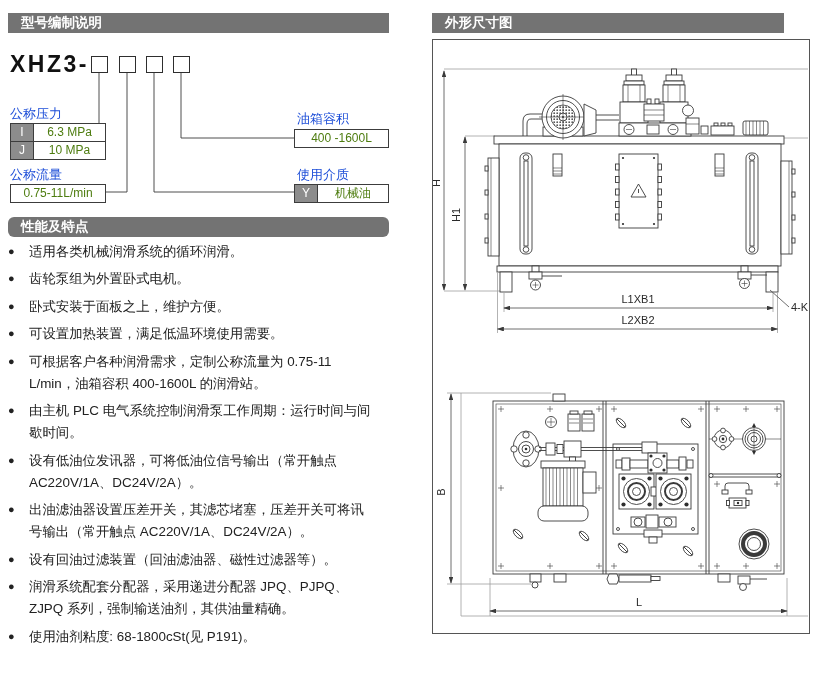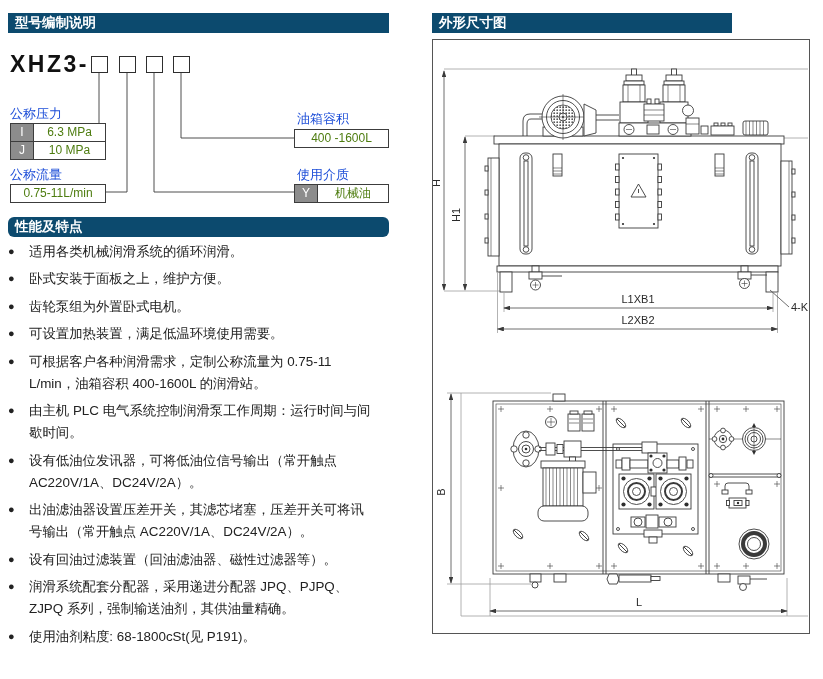--- a/index.html
+++ b/index.html
@@ -1,19 +1,19 @@
 <!DOCTYPE html>
 <html><head>
 <meta charset="utf-8">
 <style>
   html,body{margin:0;padding:0;background:#fff;}
   .page{position:relative;width:823px;height:679px;background:#fff;overflow:hidden;
         font-family:"Liberation Sans","DejaVu Sans",sans-serif;color:#1d1d1d;}
-  .hbar{position:absolute;height:20px;background:#0c4a6e;color:#fff;
-        font-size:13.5px;font-weight:bold;line-height:20px;padding-left:7px;box-sizing:border-box;}
+  .hbar{position:absolute;height:20px;background:#737373;color:#fff;
+        font-size:13.5px;font-weight:bold;line-height:20px;padding-left:13px;box-sizing:border-box;}
   .modelcode{position:absolute;left:10px;top:51px;font-size:23px;font-weight:600;
         letter-spacing:2.5px;color:#111;}
   .mbox{position:absolute;width:15px;height:15px;border:1.8px solid #2e2e2e;background:#fff;}
   .flabel{position:absolute;font-size:13px;font-weight:500;color:#1d4ed8;}
   .tbl{position:absolute;display:flex;flex-direction:column;border:1.4px solid #3c3c3c;background:#fff;}
   .trow{display:flex;height:17px;}
   .trow + .trow{border-top:1.2px solid #3c3c3c;}
   .tcode{width:22px;background:#8c8c8c;color:#fff;font-size:12px;text-align:center;
          line-height:17px;border-right:1.2px solid #3c3c3c;}
   .tval{flex:1;font-size:12px;text-align:center;line-height:17px;color:#4d7c0f;}
@@ -88,33 +88,33 @@
       <div class="tval">机械油</div>
     </div>
   </div>
 
   <div class="hbar" style="left:8px;top:217px;width:381px;border-radius:6px;">
     <span>性能及特点</span>
   </div>
 
   <ul class="features">
     <li>适用各类机械润滑系统的循环润滑。</li>
+    <li>齿轮泵组为外置卧式电机。</li>
     <li>卧式安装于面板之上，维护方便。</li>
-    <li>齿轮泵组为外置卧式电机。</li>
     <li>可设置加热装置，满足低温环境使用需要。</li>
     <li>可根据客户各种润滑需求，定制公称流量为 0.75-11 L/min，油箱容积 400-1600L 的润滑站。</li>
     <li>由主机 PLC 电气系统控制润滑泵工作周期：运行时间与间歇时间。</li>
     <li>设有低油位发讯器，可将低油位信号输出（常开触点 AC220V/1A、DC24V/2A）。</li>
     <li>出油滤油器设置压差开关，其滤芯堵塞，压差开关可将讯号输出（常开触点 AC220V/1A、DC24V/2A）。</li>
     <li>设有回油过滤装置（回油滤油器、磁性过滤器等）。</li>
     <li>润滑系统配套分配器，采用递进分配器 JPQ、PJPQ、ZJPQ 系列，强制输送油剂，其供油量精确。</li>
     <li>使用油剂粘度: 68-1800cSt(见 P191)。</li>
   </ul>
 
-  <div class="hbar" style="left:432px;top:13px;width:300px;">
+  <div class="hbar" style="left:432px;top:13px;width:352px;">
     <span>外形尺寸图</span>
   </div>
 
   <div class="frame">
   <svg width="375" height="592" viewBox="0 0 375 592">
     <defs>
       <marker id="ar" markerWidth="9" markerHeight="6" refX="8" refY="3" orient="auto-start-reverse">
         <path d="M0,0 L9,3 L0,6 z" fill="#3a3a3a"></path>
       </marker>
       <pattern id="dotp" width="3" height="3" patternUnits="userSpaceOnUse">

